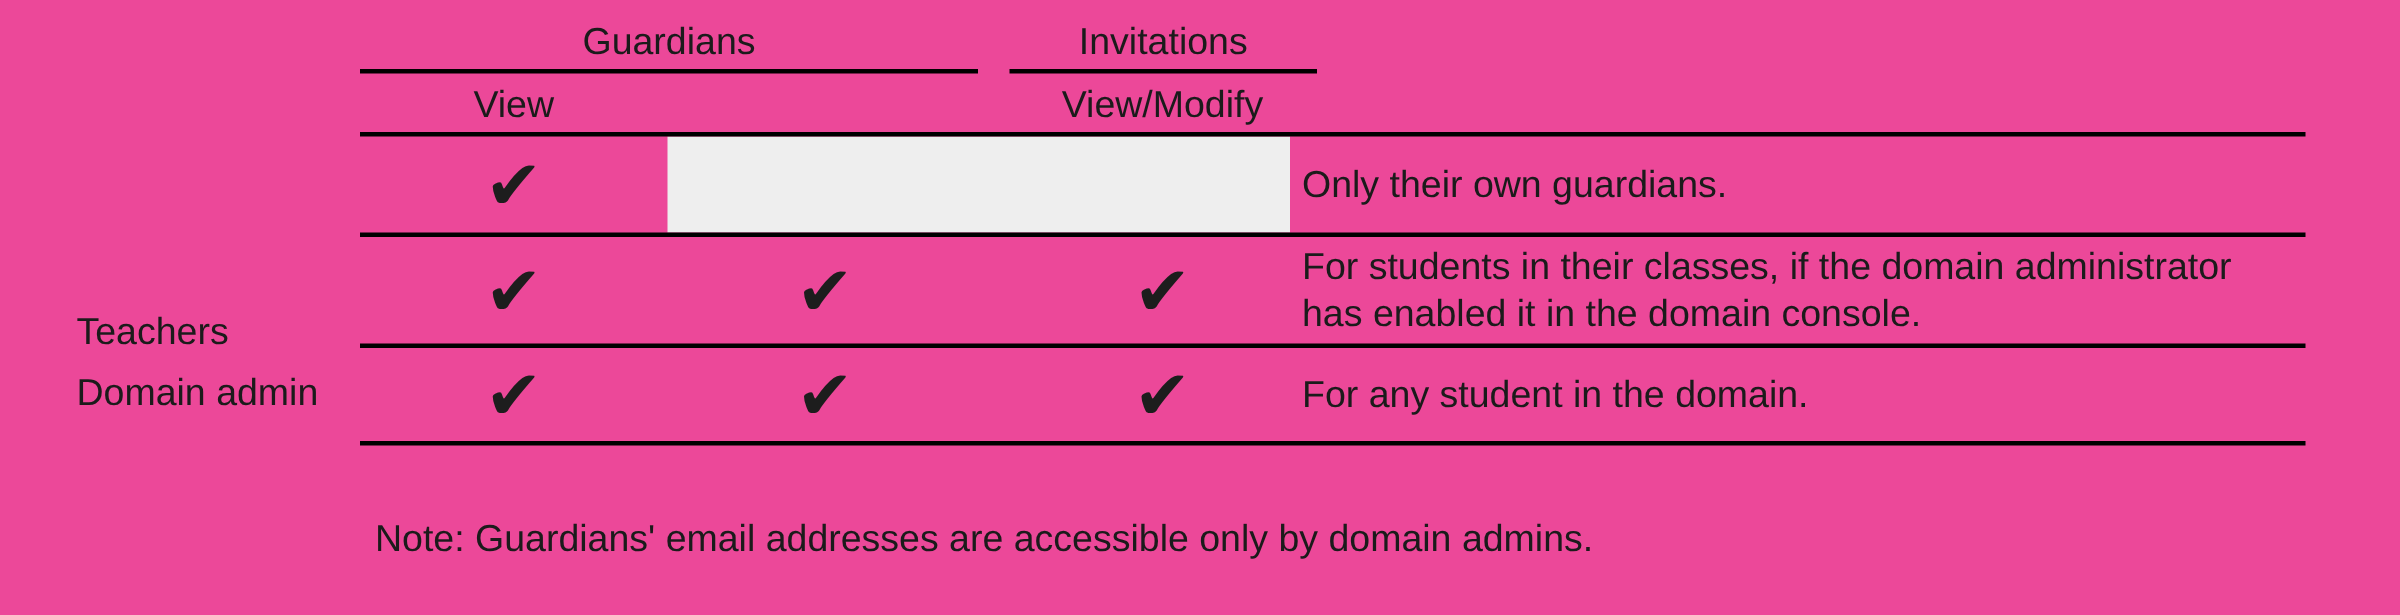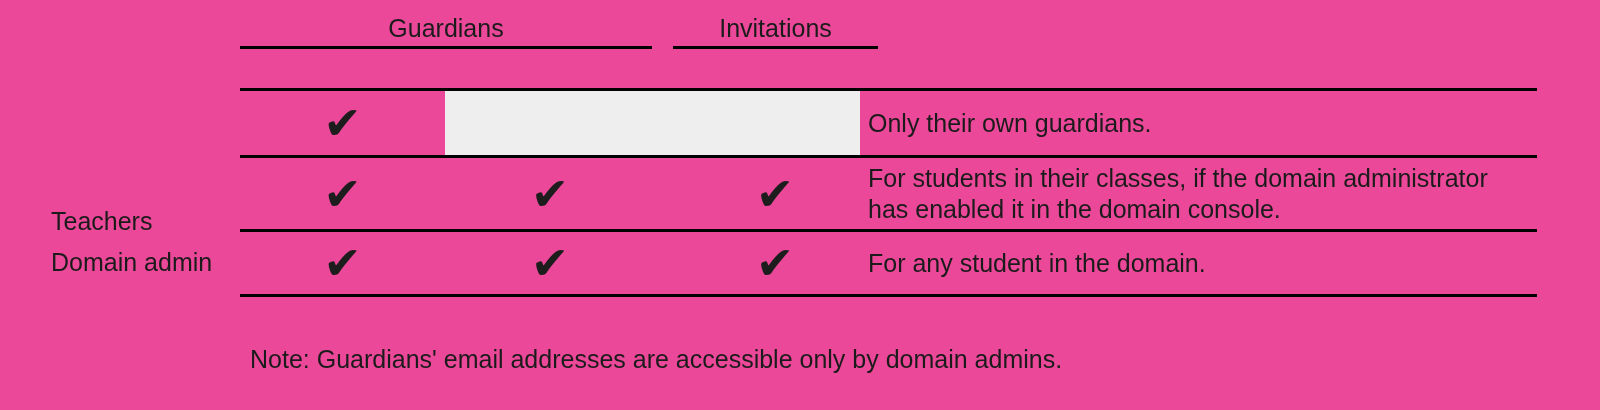--- a/index.html
+++ b/index.html
@@ -73,20 +73,22 @@
 
 <div class="canvas">
 
   <div class="gray-cell"></div>
 
   <div class="hdr hdr-guardians">Guardians</div>
   <div class="hdr hdr-invitations">Invitations</div>
   <div class="rule rule-guardians"></div>
   <div class="rule rule-invitations"></div>
 
+  <div class="hdr hdr-view">View</div>
+  <div class="hdr hdr-viewmodify">View/Modify</div>
   <div class="rule rule-header-bottom"></div>
 
   <div class="cell col-view cells-r1">
       <span>✔</span>
     </div>
   <div class="cell col-modify cells-r1">
       <span></span>
     </div>
   <div class="cell col-viewmodify cells-r1">
       <span></span>

